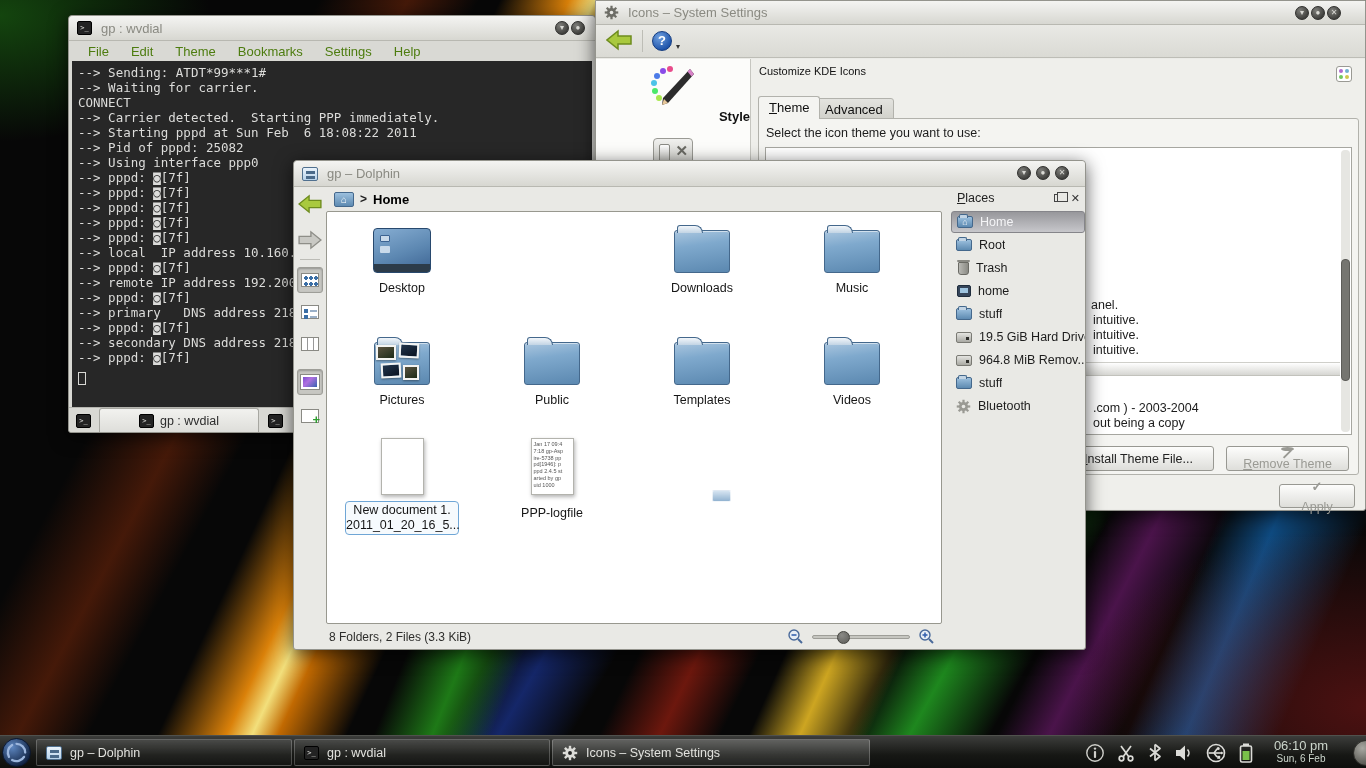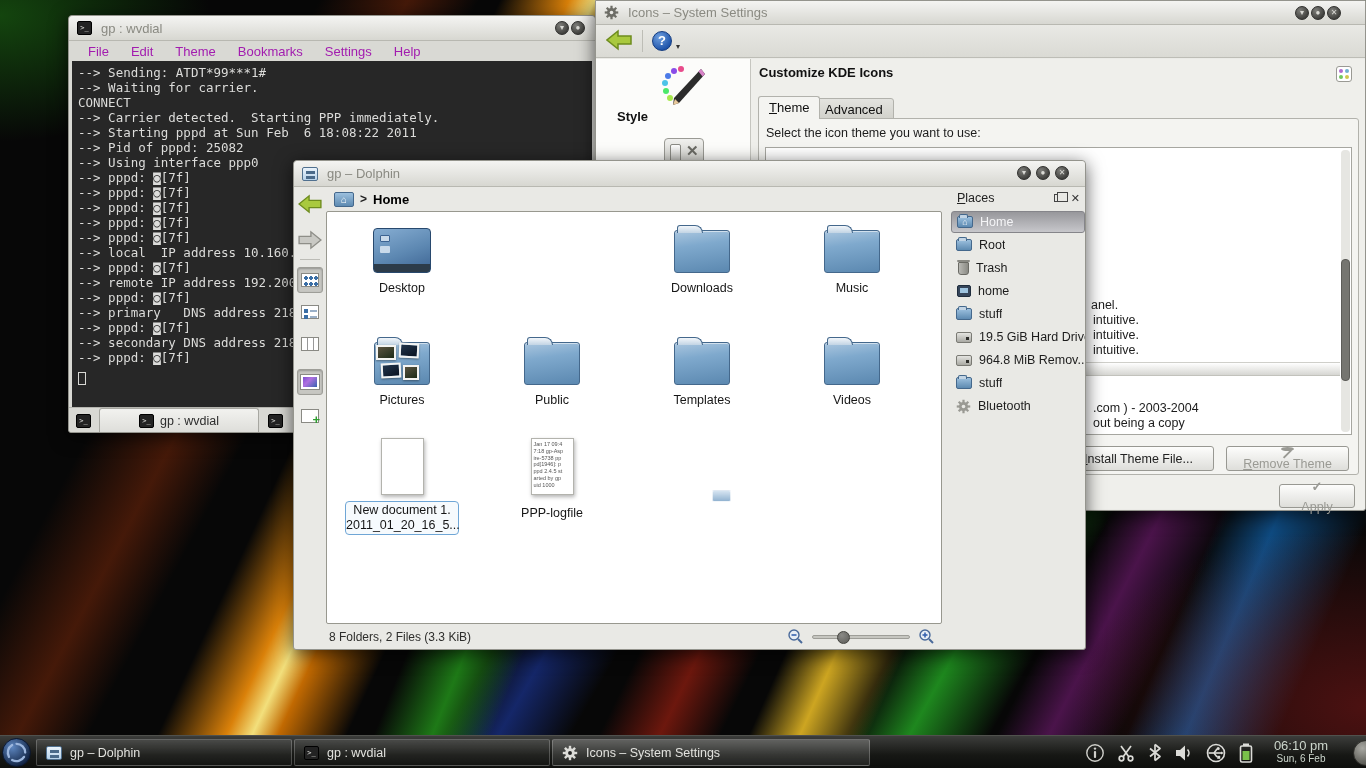--- a/index.html
+++ b/index.html
@@ -25,21 +25,21 @@
   .titlebar { position:relative; height:25px; background:linear-gradient(#f4f4f2,#d7d7d1);
     border-bottom:1px solid #b8b8b1; border-radius:4px 4px 0 0; display:flex; align-items:center; padding:0 8px; }
   .title-text { margin-left:9px; font-size:13px; color:#8a8a82; }
   .winbtns { position:absolute; top:5px; display:flex; gap:2px; }
   .wbtn { width:14px; height:14px; border-radius:50%; border:1px solid #2e2e2c;
     background:radial-gradient(circle at 35% 30%, #7e7e7a, #3e3e3b 75%);
     color:#d9d9d4; font-size:8px; line-height:12px; text-align:center; }
   
   #win-terminal { left:68px; top:15px; width:528px; height:418px; background:#d9d9d4; }
   .menubar { height:20px; display:flex; align-items:center; background:#d9d9d4; padding-left:8px; }
-  .menu-item { font-size:13px; color:#a21caf; padding:0 11px; }
+  .menu-item { font-size:13px; color:#4d7c0f; padding:0 11px; }
   .term-screen { position:absolute; left:3px; right:3px; top:45px; height:348px; background:#272727;
     color:#dcdcda; font-family:"DejaVu Sans Mono", monospace; font-size:12.5px; line-height:15px;
     padding:4px 6px; white-space:pre; overflow:hidden; }
   .term-cursor { position:absolute; left:9px; top:356px; width:8px; height:13px; border:1px solid #d8d8d4; }
   .term-tabbar { position:absolute; left:0; right:0; bottom:0; height:25px; background:#d9d9d4;
     border-top:1px solid #b5b5af; border-radius:0 0 3px 3px; }
   .term-mini { display:inline-block; width:15px; height:14px; background:#232323; border:1px solid #000;
     border-radius:2px; color:#e6e6e2; font-size:7px; line-height:13px; text-align:center;
     font-family:"DejaVu Sans Mono", monospace; }
   .ttab-btn { position:absolute; top:2px; width:21px; height:21px; display:flex; align-items:center;
@@ -54,29 +54,29 @@
   .ss-toolbar { position:relative; height:33px; background:linear-gradient(#e9e9e5,#dadad4);
     border-bottom:1px solid #bdbdb6; }
   .tool-btn { position:absolute; display:flex; align-items:center; justify-content:center; }
   .vsep { position:absolute; width:1px; background:#bdbdb6; }
   .help-circle { width:20px; height:20px; border-radius:50%;
     background:radial-gradient(circle at 35% 30%, #6fa0e0, #1d52a8 75%); border:1px solid #143c80;
     color:#fff; font-size:13px; font-weight:bold; text-align:center; line-height:18px; }
   .caret { font-size:8px; color:#333; }
   .ss-side { position:absolute; left:0; top:58px; width:155px; bottom:1px; background:#fcfcfa;
     border-right:1px solid #c6c6c0; }
-  .side-item { text-align:left; padding-top:6px;padding-left:21px; }
+  .side-item { text-align:right; padding-top:6px; }
   .side-label { display:block; font-size:13px; font-weight:bold; color:#111; margin-top:2px; }
   .ws-icon { margin:14px auto 0; width:40px; height:30px; background:linear-gradient(#f0f0ee,#c9c9c4);
     border:1px solid #9a9a94; border-radius:4px; position:relative; }
   .ws-icon::before { content:""; position:absolute; left:5px; top:5px; width:9px; height:18px;
     background:linear-gradient(#fdfdfd,#b9b9b4); border:1px solid #8a8a84; border-radius:2px; }
   .ws-icon::after { content:"✕"; position:absolute; right:4px; top:3px; color:#6a6a64; font-size:15px; font-weight:bold; }
   .ss-main { position:absolute; left:155px; top:58px; right:0; bottom:1px; background:#efefeb; }
-  .ss-heading { position:absolute; left:8px; top:6px; font-size:13px; font-weight:bold; color:#111; }
+  .ss-heading { position:absolute; left:8px; top:6px; font-size:11px; font-weight:normal; color:#111; }
   .corner-icon { position:absolute; right:13px; top:7px; width:16px; height:16px; background:#fff;
     border:1px solid #9a9a94; border-radius:3px; }
   .corner-icon i { position:absolute; width:4px; height:4px; border-radius:50%; }
   .tab { position:absolute; top:37px; height:23px; font-size:13px; color:#111; padding:3px 10px 0; }
   .tab.active { background:#f4f4f1; border:1px solid #b2b2ac; border-bottom:none; border-radius:3px 3px 0 0; z-index:2; }
   .tab.active::first-letter, .fl-underline::first-letter { text-decoration:underline; }
   .tab.inactive { background:linear-gradient(#e3e3df,#d2d2cc); border:1px solid #b2b2ac; border-radius:3px 3px 0 0; top:39px; height:21px; }
   .tabframe { position:absolute; left:7px; right:6px; top:59px; height:357px; background:#f4f4f1;
     border:1px solid #b2b2ac; border-radius:0 3px 3px 3px; z-index:1; }
   .select-label { position:absolute; left:7px; top:7px; font-size:12.5px; color:#1c1c1c; }

